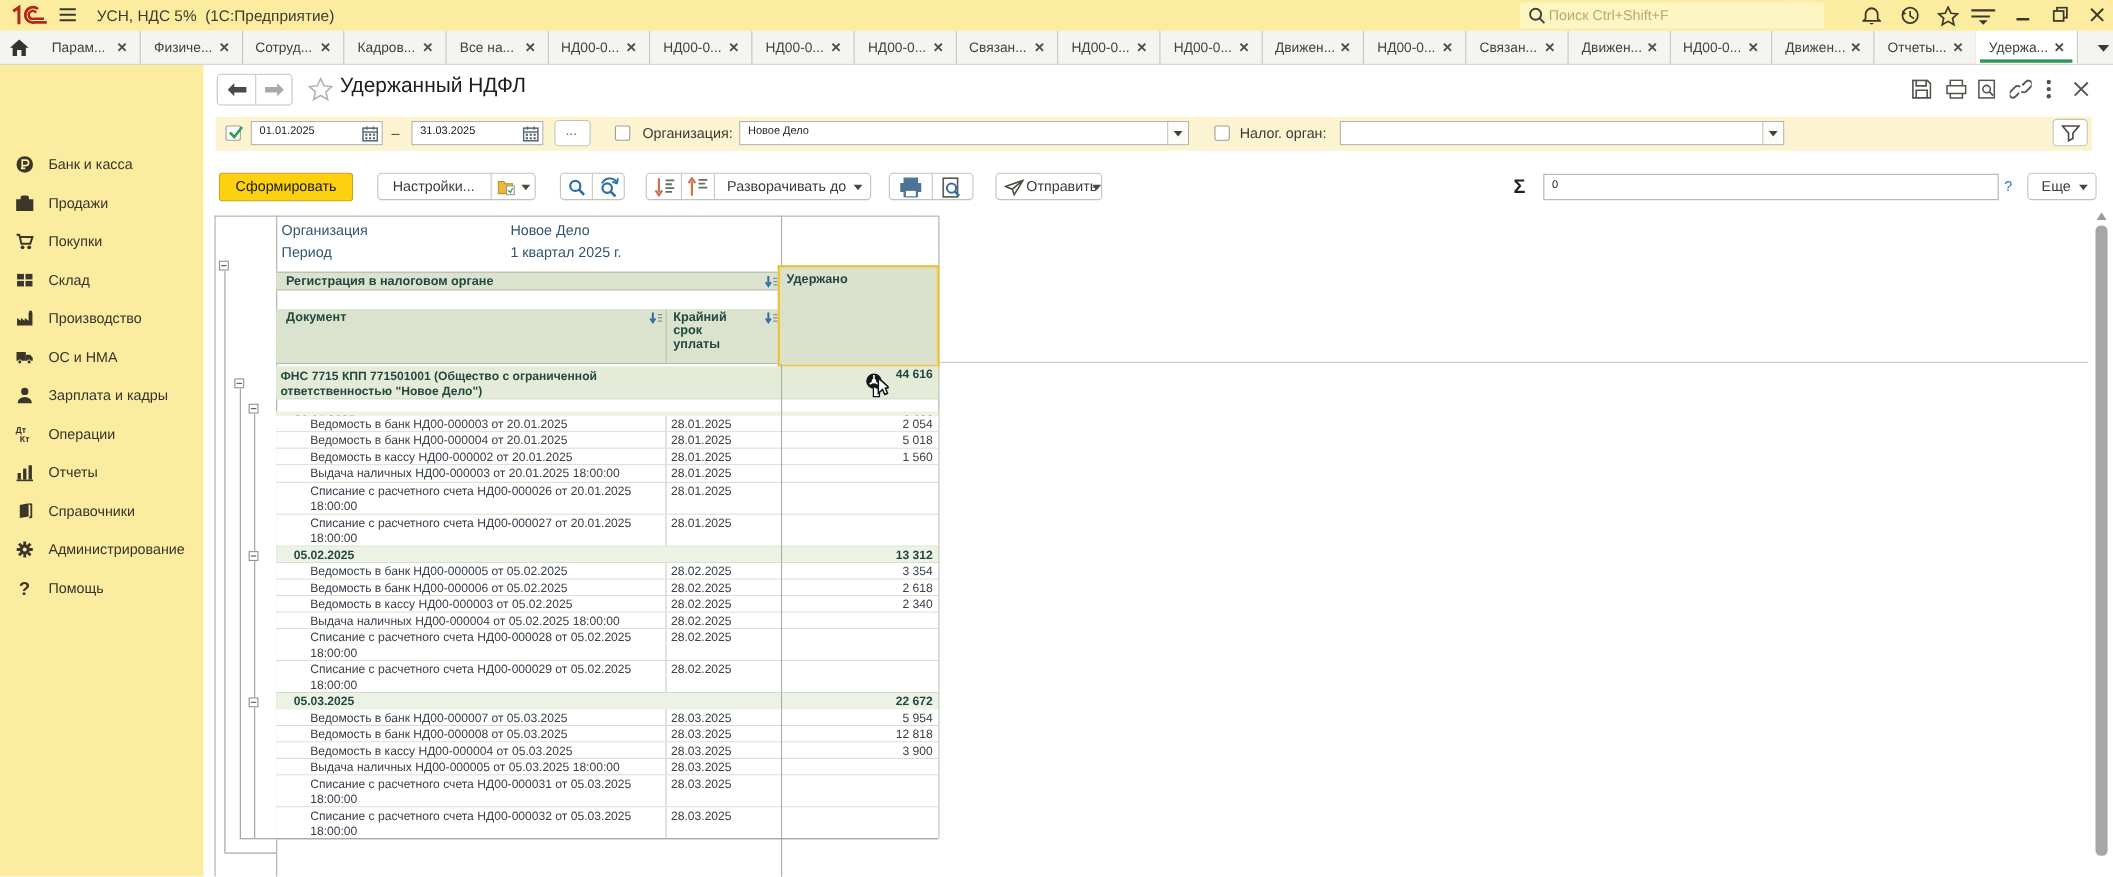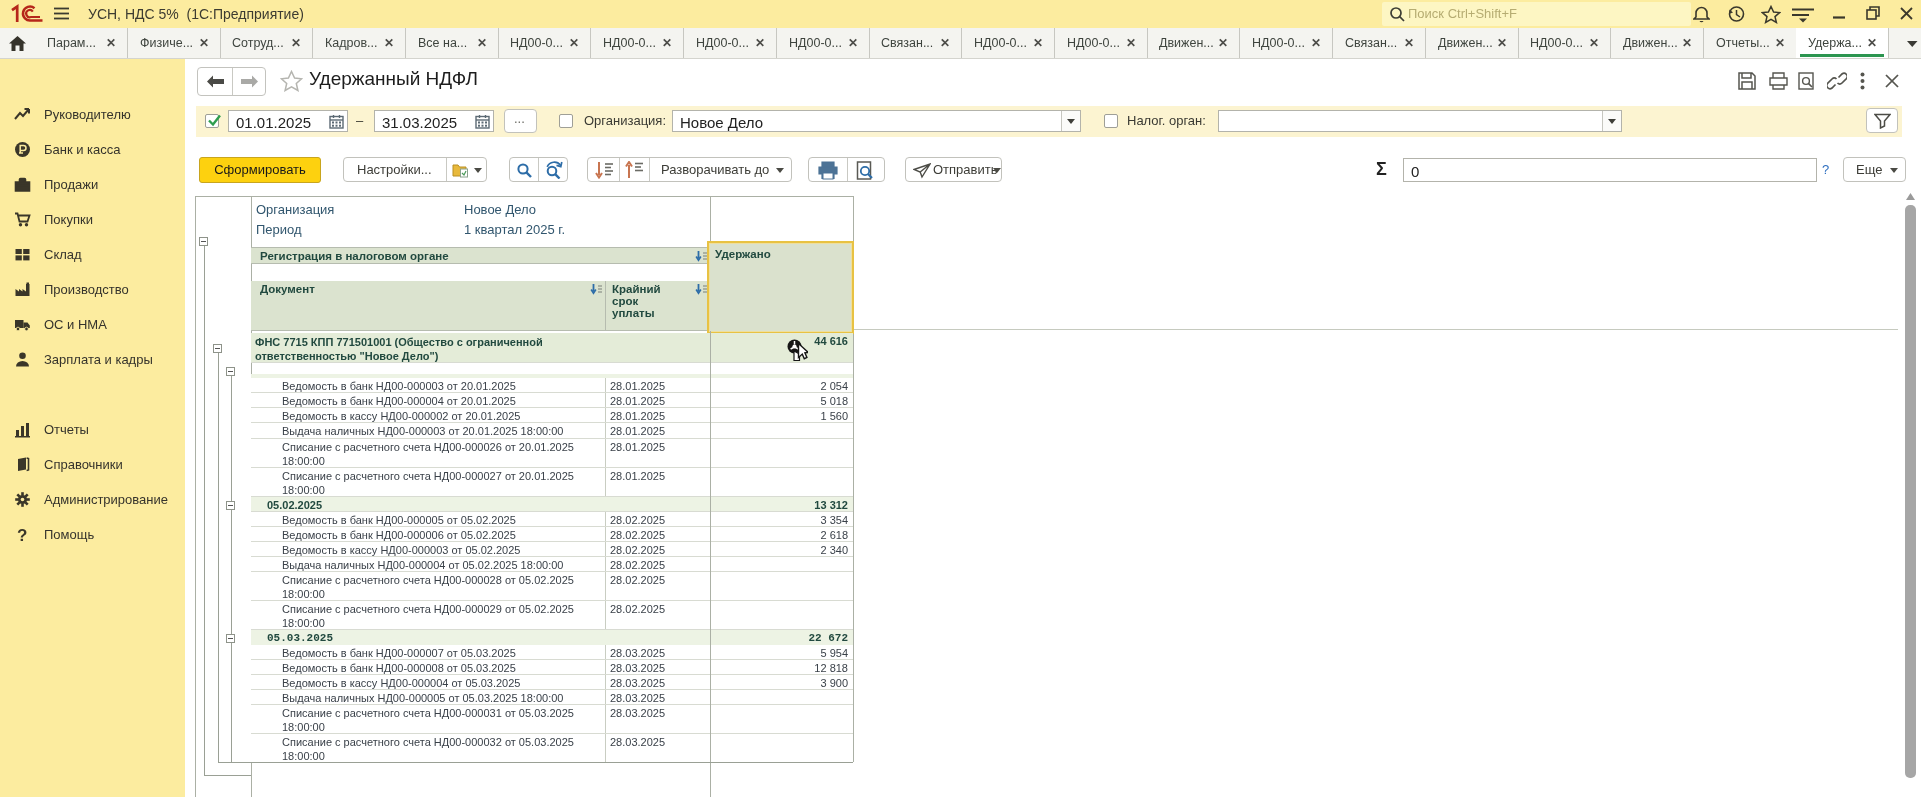--- a/index.html
+++ b/index.html
@@ -1,42 +1,42 @@
 <!DOCTYPE html>
 <html><head><meta charset="utf-8">
 <style>
 *{margin:0;padding:0;box-sizing:border-box}
 html,body{width:1921px;height:797px;overflow:hidden;font-family:"Liberation Sans",sans-serif;background:#fff}
 .abs{position:absolute}
 #page{position:relative;width:1921px;height:797px}
 
 #topbar{position:absolute;left:0;top:0;width:1921px;height:28px;background:#fcec9f}
 #topbar .title{position:absolute;left:88px;top:6px;font-size:14px;color:#3c3b31}
-#search{position:absolute;left:1382px;top:2px;width:309px;height:24px;background:#fdf6c3;border-radius:2px}
+#search{position:absolute;left:1382px;top:2px;width:276px;height:24px;background:#fdf6c3;border-radius:2px}
 #search .ph{position:absolute;left:26px;top:4px;font-size:13px;color:#b6ac72}
 
 #tabbar{position:absolute;left:0;top:28px;width:1921px;height:31px;background:#f4f4f0;border-bottom:1px solid #d4d4ce}
 .tab{position:absolute;top:0;height:30px;border-right:1px solid #c7c7c1;font-size:12.5px;color:#3e443e}
 .tab .lbl{position:absolute;left:12px;top:8px;white-space:nowrap}
 .tab .x{position:absolute;right:11px;top:8px;font-size:12px;color:#4c4c48;font-weight:700}
 .tab.active{background:#fff}
 .tab.active .bar{position:absolute;left:4px;right:4px;bottom:1px;height:3px;background:#2c9550}
 
 #sidebar{position:absolute;left:0;top:59px;width:185px;height:738px;background:#fcec9f}
 .sbi{position:absolute;left:0;width:185px;height:35px}
 .sbi .txt{position:absolute;left:44px;top:10px;font-size:13px;color:#35332c}
 .sbi svg{position:absolute;left:14px;top:9px}
 
 .btn{background:#fff;border:1px solid #c3c3be;border-radius:4px}
 #navgrp{position:absolute;left:197px;top:67px;width:69px;height:29px}
 #pgtitle{position:absolute;left:309px;top:68px;font-size:19px;color:#1d1d1d}
 
 #filterrow{position:absolute;left:196px;top:106px;width:1706px;height:31px;background:#fcf4d1}
 .cb{position:absolute;width:14px;height:14px;background:#fff;border:1px solid #9f9f97;border-radius:2px}
-.field{position:absolute;background:#fff;border:1px solid #b3b3ab;font-size:15px;color:#222}
+.field{position:absolute;background:#fff;border:1px solid #b3b3ab;font-size:10px;color:#222}
 .field .val{position:absolute;left:7px;top:3px;white-space:nowrap}
 .flbl{position:absolute;font-size:13px;color:#3a3a33;white-space:nowrap}
 .ddbtn{position:absolute;right:0;top:0;bottom:0;width:19px;border-left:1px solid #c6c6bf;background:#fbfbf9}
 .caret{display:inline-block;width:0;height:0;border-left:4px solid transparent;border-right:4px solid transparent;border-top:5px solid #4a4a44}
 
 .abtn{position:absolute;top:157px;height:25px;background:#fff;border:1px solid #c2c2bc;border-radius:4px;font-size:13px;color:#3d3d37}
 .seg{position:absolute;top:0;bottom:0;border-right:1px solid #c9c9c3}
 
 #report{position:absolute;left:195px;top:196px;width:1726px;height:601px;font-size:11px;color:#3a4149}
 .vl{position:absolute;width:1px;background:#abb0a5}
@@ -192,26 +192,20 @@
         <span class="lbl">Удержа...</span>
         <span class="x">✕</span>
         <div class="bar"></div>
       </div>
   <svg class="abs" style="left:1906px;top:12px" width="13" height="8">
         <path d="M1 1 L11.5 1 L6.25 7 Z" fill="#3a3a34"></path>
       </svg>
 </div>
 
 <div id="sidebar">
-      <div class="sbi" style="top:38px">
-        <svg width="17" height="17" viewBox="0 0 17 17">
-          <path d="M1 13 L6 7 L9 10 L15 3 M15 3 L10.5 3 M15 3 L15 7.5" fill="none" stroke="#3a3629" stroke-width="2"></path>
-        </svg>
-        <span class="txt">Руководителю</span>
-      </div>
       <div class="sbi" style="top:73px">
         <svg width="17" height="17" viewBox="0 0 17 17">
           <circle cx="8.5" cy="8.5" r="7.5" fill="#3a3629"></circle>
           <path d="M6.2 12.5 L6.2 4.5 L9.5 4.5 a2.5 2.5 0 0 1 0 5 L6.2 9.5 M5 12 L9 12" fill="none" stroke="#fcec9f" stroke-width="1.5"></path>
         </svg>
         <span class="txt">Банк и касса</span>
       </div>
       <div class="sbi" style="top:108px">
         <svg width="17" height="17" viewBox="0 0 17 17">
           <path d="M1.5 6 L15.5 6 L15.5 15 L1.5 15 Z M5.5 6 L5.5 3.5 a1 1 0 0 1 1 -1 L10.5 2.5 a1 1 0 0 1 1 1 L11.5 6 M1.5 9.5 L15.5 9.5" fill="#3a3629" stroke="#3a3629" stroke-width="1.6"></path>
@@ -252,20 +246,27 @@
           <circle cx="12.5" cy="13" r="1.8" fill="#3a3629" stroke="#fcec9f" stroke-width="0.8"></circle>
         </svg>
         <span class="txt">ОС и НМА</span>
       </div>
       <div class="sbi" style="top:283px">
         <svg width="17" height="17" viewBox="0 0 17 17">
           <circle cx="8.5" cy="4.8" r="3.3" fill="#3a3629"></circle>
           <path d="M2 15.5 a6.5 5.5 0 0 1 13 0 Z" fill="#3a3629"></path>
         </svg>
         <span class="txt">Зарплата и кадры</span>
+      </div>
+      <div class="sbi" style="top:318px">
+        <svg width="17" height="17" viewBox="0 0 17 17">
+          <text x="0" y="8" font-size="8" font-weight="bold" fill="#3a3629" font-family="Liberation Sans">Дт</text>
+          <text x="4" y="16" font-size="8" font-weight="bold" fill="#3a3629" font-family="Liberation Sans">Кт</text>
+        </svg>
+        <span class="txt">Операции</span>
       </div>
       <div class="sbi" style="top:353px">
         <svg width="17" height="17" viewBox="0 0 17 17">
           <g fill="#3a3629">
             <rect x="2" y="9" width="3" height="6"></rect>
             <rect x="7" y="5" width="3" height="10"></rect>
             <rect x="12" y="2" width="3" height="13"></rect>
             <rect x="1" y="15" width="15" height="1.5"></rect>
           </g>
         </svg>
@@ -618,21 +619,21 @@
       <div class="r" style="top:376px;height:29px;">
         <span class="c1" style="line-height:13.5px">Списание с расчетного счета НД00-000028 от 05.02.2025<br>18:00:00</span>
         <i style="position:absolute;left:354px;top:0;bottom:0;width:1px;background:#c9cdc2"></i>
         <span class="c2">28.02.2025</span>
       </div>
       <div class="r" style="top:405px;height:29px;">
         <span class="c1" style="line-height:13.5px">Списание с расчетного счета НД00-000029 от 05.02.2025<br>18:00:00</span>
         <i style="position:absolute;left:354px;top:0;bottom:0;width:1px;background:#c9cdc2"></i>
         <span class="c2">28.02.2025</span>
       </div>
-      <div class="r grp" style="top:434px;height:20px;font-family:Liberation Mono, monospace;">
+      <div class="r grp" style="top:434px;height:20px;">
         <span class="c1">05.03.2025</span>
         <span class="c3">22 672</span>
       </div>
       <div class="r" style="top:449px;height:15px;">
         <span class="c1" style="line-height:13.5px">Ведомость в банк НД00-000007 от 05.03.2025</span>
         <i style="position:absolute;left:354px;top:0;bottom:0;width:1px;background:#c9cdc2"></i>
         <span class="c2">28.03.2025</span>
         <span class="c3">5 954</span>
       </div>
       <div class="r" style="top:464px;height:15px;">

